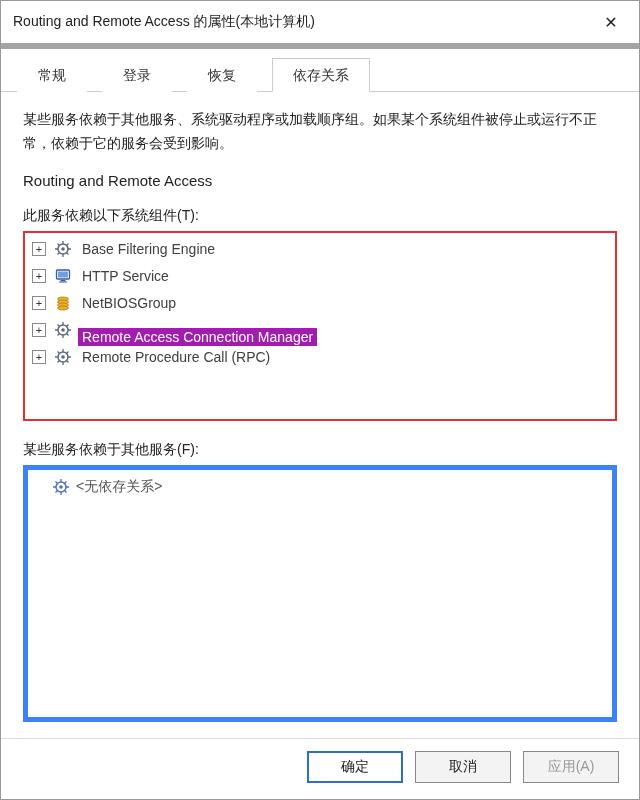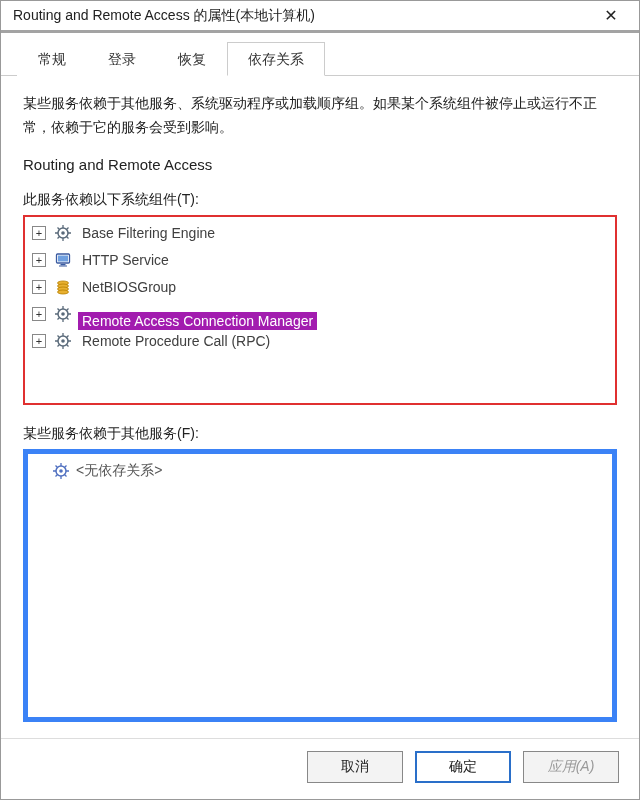--- a/index.html
+++ b/index.html
@@ -17,44 +17,44 @@
     height: 800px;
     background: #fff;
     border: 1px solid #999;
     display: flex;
     flex-direction: column;
     box-shadow: 2px 2px 6px rgba(0,0,0,0.2);
   }
   .titlebar {
     display: flex;
     align-items: center;
-    height: 32px;
+    height: 48px;
     padding: 0 8px 0 12px;
-    border-bottom: 3px solid #a3a3a3;
+    border-bottom: 6px solid #a3a3a3;
   }
   .titlebar-title {
     flex: 1;
     font-size: 14px;
     color: #222;
   }
   .close-btn {
     width: 40px;
     height: 30px;
     display: flex;
     align-items: center;
     justify-content: center;
     font-size: 16px;
     color: #222;
     cursor: pointer;
   }
   .tabs {
     display: flex;
     padding: 8px 16px 0 16px;
     border-bottom: 1px solid #ccc;
-    gap: 0;
+    gap: 15px;
   }
   .tab {
     padding: 8px 20px 6px 20px;
     font-size: 14px;
     color: #333;
     border: 1px solid transparent;
     border-bottom: none;
     cursor: pointer;
     background: #fff;
     position: relative;
@@ -181,21 +181,20 @@
     justify-content: center;
   }
   .btn.default {
     border: 2px solid #2a6fc9;
     background: #fff;
   }
   .btn.disabled {
     color: #999;
     cursor: default;
     background: #f3f3f3;
-    font-style: italic;
   }
 </style>
 </head>
 <body>
 
 <div class="window">
 
   <div class="titlebar">
     <div class="titlebar-title">Routing and Remote Access 的属性(本地计算机)</div>
     <div class="close-btn">
@@ -295,18 +294,18 @@
               <path d="M8 0v3M8 13v3M0 8h3M13 8h3M2.5 2.5l2 2M11.5 11.5l2 2M2.5 13.5l2-2M11.5 4.5l2-2" stroke="#5070c0" stroke-width="1.3"></path>
             </svg>
         </span>
         <span class="label">&lt;无依存关系&gt;</span>
       </div>
     </div>
 
   </div>
 
   <div class="button-row">
+    <button class="btn default">确定</button>
     <button class="btn">取消</button>
-    <button class="btn default">确定</button>
     <button class="btn disabled">应用(A)</button>
   </div>
 
 </div>
 
 </body></html>

